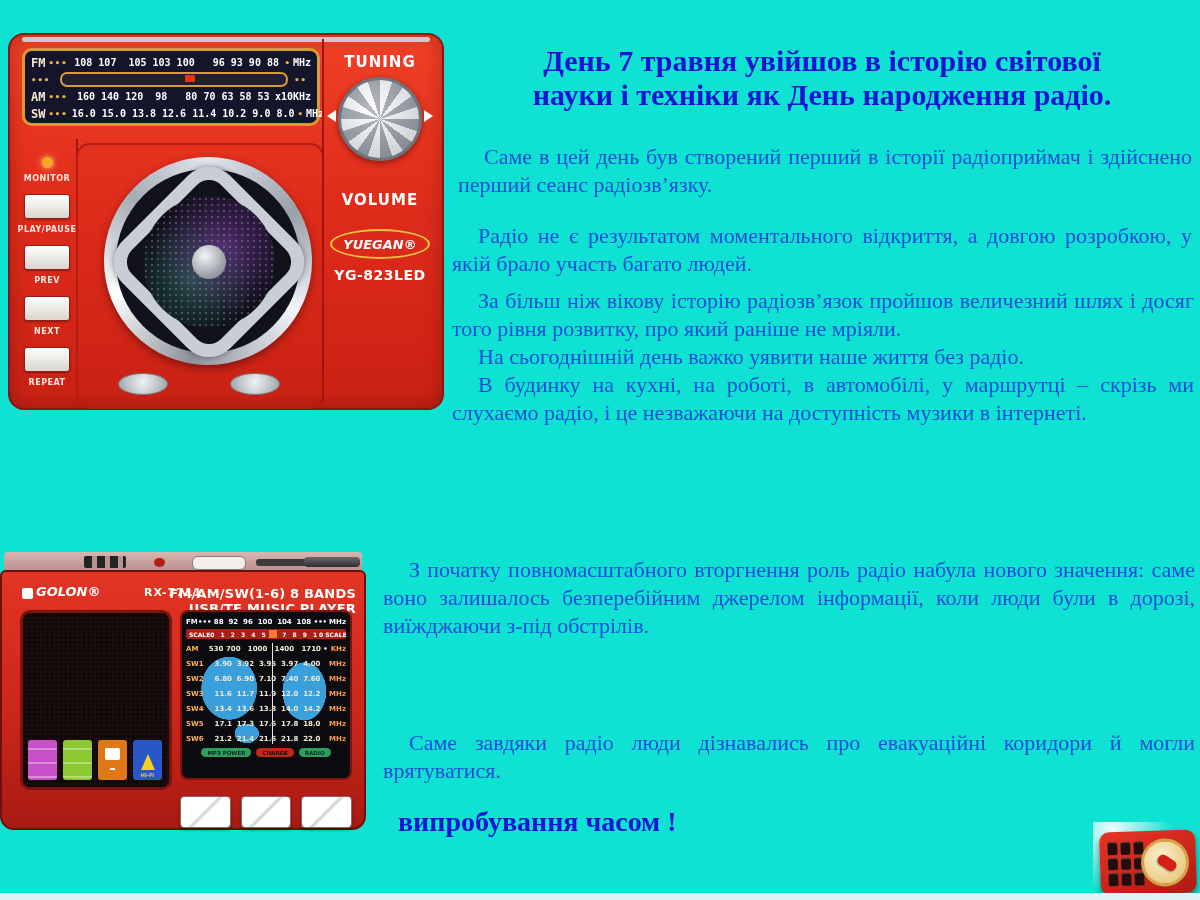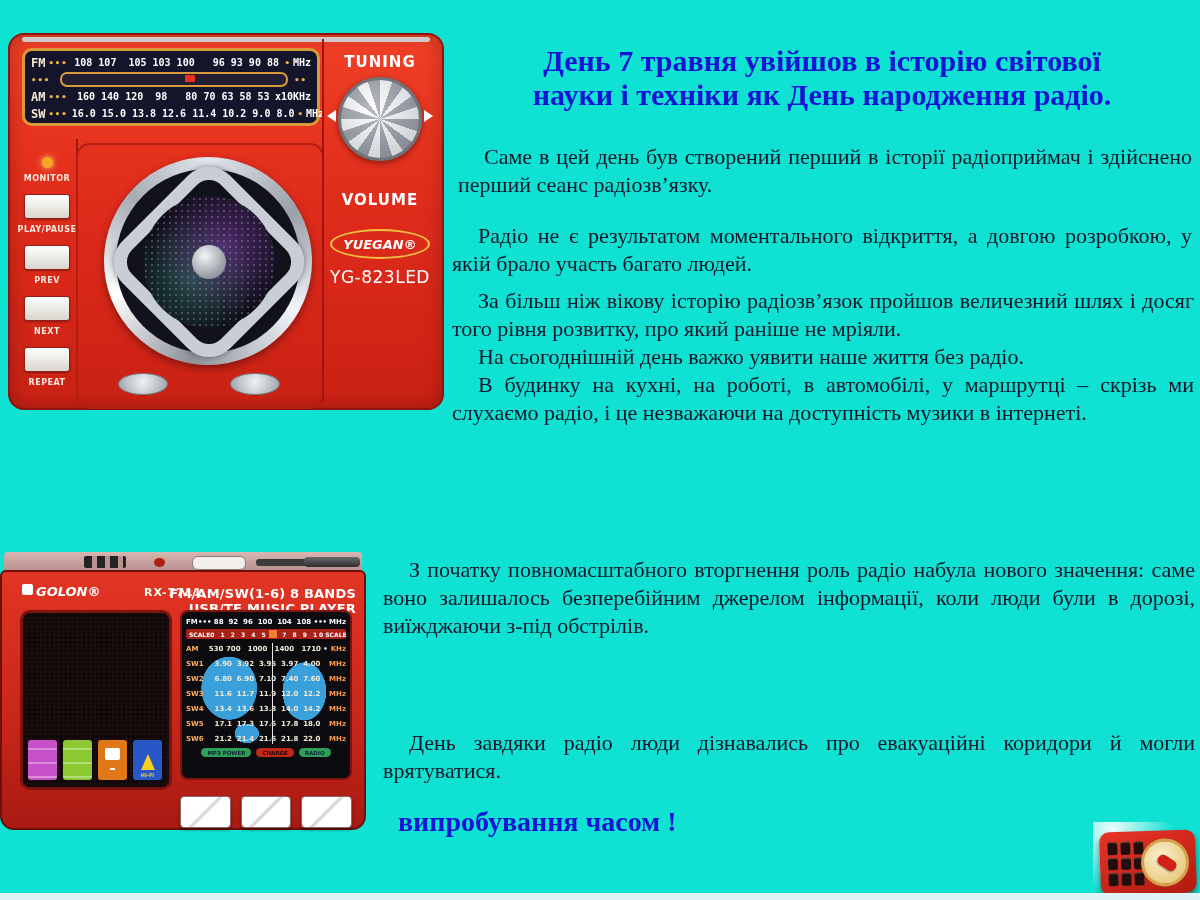--- a/index.html
+++ b/index.html
@@ -3,21 +3,21 @@
 <meta charset="utf-8">
 <style>
   html,body{margin:0;padding:0;}
   #slide{position:relative;width:1200px;height:900px;background:#0fe1d2;overflow:hidden;
          font-family:"Liberation Serif",serif;}
   .bottom-strip{position:absolute;left:0;bottom:0;width:1200px;height:7px;background:#dff4f6;}
 
   
   .title{position:absolute;left:452px;top:44px;width:740px;text-align:center;
          color:#1414d4;font-weight:bold;font-size:30px;line-height:34px;}
-  .para{position:absolute;color:#0f172a;font-size:22px;line-height:28px;
+  .para{position:absolute;color:#1d4ed8;font-size:22px;line-height:28px;
         text-align:justify;text-indent:26px;}
   .closing{position:absolute;left:398px;top:803px;width:780px;color:#1414d4;
            font-weight:bold;font-size:28px;line-height:38px;}
   .closing .l1{padding-left:16px;}
   .pre{white-space:pre;}
 
   
   .r1{position:absolute;left:8px;top:33px;width:436px;height:377px;}
   .r1-body{position:absolute;inset:0;background:linear-gradient(180deg,#f04026 0%,#e02c1b 45%,#c92114 100%);
            border:2px solid #8d1410;border-radius:16px;box-sizing:border-box;
@@ -79,40 +79,40 @@
               background:repeating-conic-gradient(#2b2bd8 0deg 5deg,#dce6ff 5deg 10deg);
               box-shadow:0 2px 6px rgba(0,0,0,.45);}
   .r1-volcap{position:absolute;left:20px;top:20px;width:40px;height:40px;border-radius:50%;
              background:radial-gradient(circle at 40% 32%,#f4f6f9,#9aa0a8 80%);}
   .r1-off{position:absolute;left:-2px;bottom:-12px;color:#f5c33c;font-size:9px;font-weight:bold;
           background:#b51d14;padding:0 2px;border-radius:2px;}
   .r1-max{position:absolute;right:-4px;bottom:-12px;color:#f5c33c;font-size:9px;font-weight:bold;}
   .r1-brand{width:96px;height:26px;margin:20px auto 0;border:2px solid #f0c040;border-radius:50%;
             display:flex;align-items:center;justify-content:center;color:#fff;font-weight:bold;
             font-style:italic;font-size:13px;}
-  .r1-model{margin-top:8px;color:#fff;font-weight:normal;font-size:17px;letter-spacing:.5px;}
+  .r1-model{margin-top:8px;color:#fff;font-weight:bold;font-size:14px;letter-spacing:.5px;}
 
   
   .r2{position:absolute;left:0;top:552px;width:366px;height:278px;}
   .r2-top{position:absolute;left:4px;right:4px;top:0;height:20px;border-radius:4px 4px 0 0;
           background:linear-gradient(180deg,#d8b6b2,#b88e8c);}
   .r2-switch{position:absolute;left:80px;top:4px;width:42px;height:12px;border-radius:2px;
              background:repeating-linear-gradient(90deg,#242424 0 8px,#b89390 8px 13px);}
   .r2-reddot{position:absolute;left:150px;top:6px;width:11px;height:9px;border-radius:50%;background:#b01e14;}
   .r2-handle{position:absolute;left:188px;top:4px;width:52px;height:12px;border-radius:6px;
              background:#f2eeea;border:1px solid #8a7a78;}
   .r2-antenna{position:absolute;left:252px;top:7px;width:58px;height:7px;border-radius:3px;background:#3c3c3c;}
   .r2-antenna2{position:absolute;left:300px;top:5px;right:2px;height:10px;border-radius:4px;
                background:linear-gradient(180deg,#6a6a6a,#2e2e2e);}
   .r2-body{position:absolute;left:0;right:0;top:18px;bottom:0;box-sizing:border-box;
            background:linear-gradient(180deg,#e23524 0%,#c8251a 60%,#a81a12 100%);
            border:2px solid #6d0f0a;border-radius:6px 6px 14px 14px;
            font-family:"DejaVu Sans",sans-serif;}
   .r2-brand{position:absolute;left:20px;top:12px;color:#fff;font-weight:bold;font-style:italic;
-            font-size:13px;display:flex;align-items:flex-start;gap:3px;}
+            font-size:13px;display:flex;align-items:flex-end;gap:3px;}
   .r2-brand-ico{width:11px;height:11px;background:#fff;border-radius:2px;display:inline-block;}
   .r2-model{position:absolute;left:142px;top:14px;color:#ffe;font-weight:bold;font-size:11px;letter-spacing:1px;}
   .r2-banner{position:absolute;right:8px;top:14px;width:188px;color:#fff;font-weight:bold;
              font-size:13px;text-align:right;letter-spacing:.2px;}
   .r2-speaker{position:absolute;left:18px;top:38px;width:152px;height:180px;border-radius:10px;
               border:3px solid #7d1410;box-sizing:border-box;background-color:#1a0c0d;
               background-image:radial-gradient(#060304 1.1px,transparent 1.3px);background-size:4.5px 4.5px;}
   .r2-stickers{position:absolute;left:26px;top:168px;display:flex;gap:6px;}
   .sticker{width:29px;height:40px;border-radius:3px;
            background-image:linear-gradient(rgba(255,255,255,.35) 0 2px,transparent 2px 10px);
@@ -249,21 +249,21 @@
     <span style="display:block">День 7 травня увійшов в історію світової</span>
     <span style="display:block">науки і техніки як День народження радіо.</span>
   </div>
 
   <div class="para" style="left:458px;top:143px;width:734px;">Саме в цей день  був створений перший в історії радіоприймач і здійснено перший сеанс радіозв’язку.</div>
   <div class="para" style="left:452px;top:287px;width:742px;">За більш ніж вікову історію радіозв’язок пройшов величезний шлях і досяг того рівня розвитку, про який раніше не мріяли.</div>
   <div class="para" style="left:452px;top:222px;width:740px;">Радіо не є результатом моментального відкриття, а довгою розробкою, у якій брало участь багато людей.</div>
   <div class="para" style="left:452px;top:343px;width:742px;text-align:left;">На сьогоднішній день важко уявити наше життя без радіо.</div>
   <div class="para" style="left:452px;top:371px;width:742px;">В будинку на кухні, на роботі, в автомобілі, у маршрутці – скрізь ми слухаємо радіо, і це незважаючи на доступність музики в інтернеті.</div>
   <div class="para" style="left:383px;top:556px;width:812px;">З початку повномасштабного вторгнення роль радіо набула нового значення: саме воно залишалось безперебійним джерелом інформації, коли люди були в дорозі, виїжджаючи з-під обстрілів.</div>
-  <div class="para" style="left:383px;top:729px;width:812px;">День завдяки радіо люди дізнавались про евакуаційні коридори й могли врятуватися.</div>
+  <div class="para" style="left:383px;top:729px;width:812px;">Саме завдяки радіо люди дізнавались про евакуаційні коридори й могли врятуватися.</div>
 
   <div class="closing">
     <div class="l2">випробування часом !</div>
   </div>
 
   <div class="r2">
     <div class="r2-top">
       <div class="r2-switch"></div>
       <div class="r2-reddot"></div>
       <div class="r2-handle"></div>

